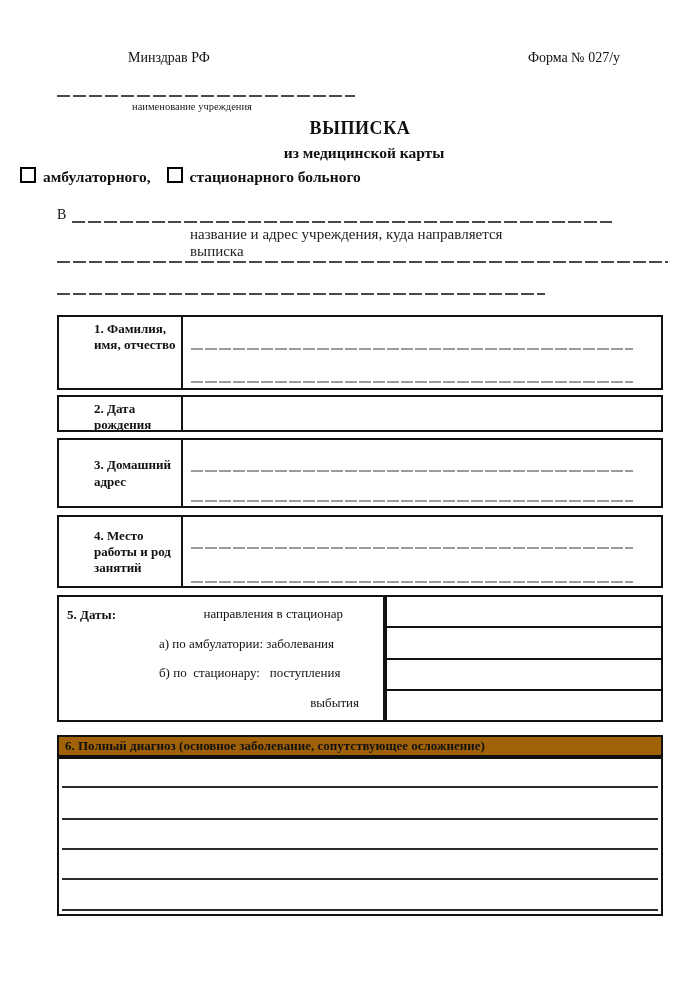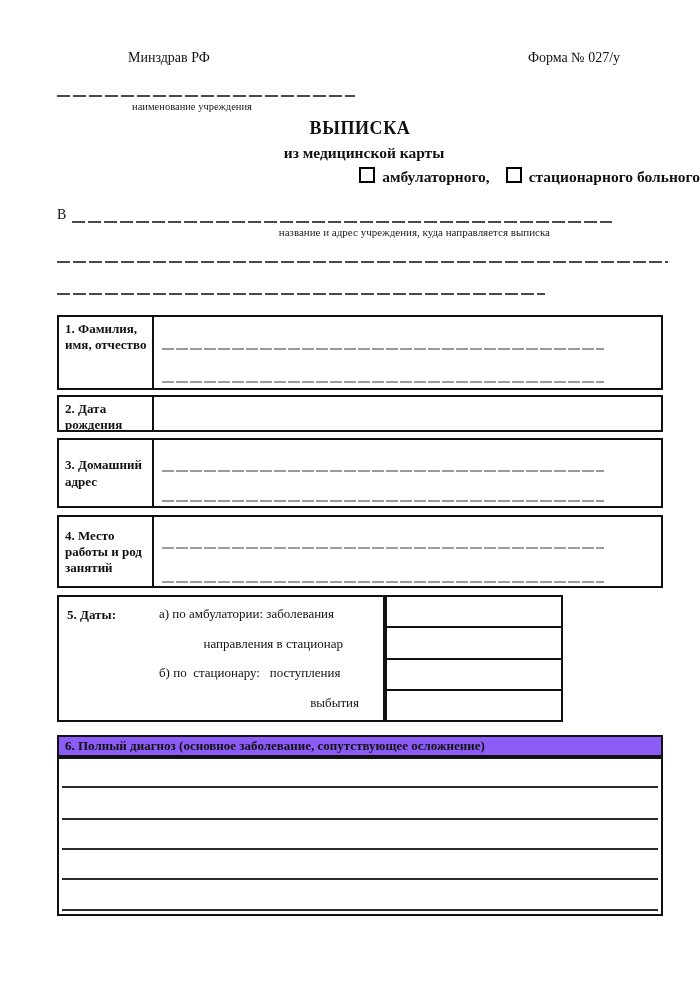--- a/index.html
+++ b/index.html
@@ -21,69 +21,69 @@
   .dash{position:absolute;height:2px;
     background:repeating-linear-gradient(90deg,var(--dashed-line) 0 13px,transparent 13px 16px);}
   .inst-line{left:57px;top:95px;width:298px;}
   .inst-caption{position:absolute;left:57px;top:101px;width:270px;text-align:center;
     font-size:10.5px;color:#222;}
   
   .title{position:absolute;left:20px;top:118px;width:680px;text-align:center;
     font-size:18px;font-weight:bold;letter-spacing:.6px;}
   .subtitle{position:absolute;left:24px;top:144px;width:680px;text-align:center;
     font-size:15.5px;font-weight:bold;}
-  .cbline{position:absolute;left:20px;top:167px;width:680px;text-align:right;
+  .cbline{position:absolute;left:20px;top:167px;width:680px;text-align:left;
     font-size:15.5px;font-weight:bold;}
   .cb{display:inline-block;width:12px;height:12px;border:2px solid #000;
     margin-right:7px;vertical-align:-1px;background:#fff;}
   .cb2{margin-left:12px;}
   
   .dest-prefix{position:absolute;left:57px;top:207px;font-size:14px;}
   .dest-line{left:72px;top:221px;width:540px;}
-  .dest-caption{position:absolute;left:190px;top:226px;width:360px;text-align:right;
-    font-size:11px;color:#222;}
+  .dest-caption{position:absolute;left:190px;top:226px;width:360px;text-align:left;
+    font-size:15px;color:#222;}
   .line2{left:57px;top:261px;width:611px;}
   .line3{left:57px;top:293px;width:488px;}
   
   .row{position:absolute;left:57px;width:606px;border:2px solid var(--ink);
-    box-sizing:border-box;display:flex;background:#fff;}
+    box-sizing:border-box;display:flex;background:#fff;padding-left:29px;}
   .cell-label{flex:0 0 95px;width:95px;border-right:2px solid var(--ink);
     box-sizing:border-box;padding:4px 2px 3px 6px;font-weight:bold;font-size:13px;
     line-height:1.25;}
   .vc{display:flex;align-items:center;}
   .vc .lbl-inner{display:block;}
   .cell-content{position:relative;flex:1;}
   .faint{position:absolute;left:8px;width:442px;height:1.5px;
     background:repeating-linear-gradient(90deg,var(--faint-line) 0 12px,transparent 12px 14px);}
   .row1{top:315px;height:75px;}
   .row1 .a{top:31px;}.row1 .b{top:64px;}
   .row2{top:395px;height:37px;gap:44px;}
   .row3{top:438px;height:70px;}
   .row3 .a{top:30px;}.row3 .b{top:60px;}
   .row4{top:515px;height:73px;}
   .row4 .a{top:30px;}.row4 .b{top:64px;}
   
-  .row5{position:absolute;left:57px;top:595px;width:506px;height:127px;display:flex;}
+  .row5{position:absolute;left:57px;top:595px;width:606px;height:127px;display:flex;}
   .r5left{position:relative;flex:0 0 328px;width:328px;border:2px solid var(--ink);
     box-sizing:border-box;background:#fff;}
   .r5label{position:absolute;left:8px;top:10px;font-weight:bold;font-size:13px;}
   .r5mid{position:absolute;left:100px;top:2px;bottom:2px;width:200px;
     display:flex;flex-direction:column;font-size:13px;}
   .r5line{flex:1;display:flex;align-items:center;white-space:pre;}
   .r5line.l{justify-content:flex-start;}
   .r5line.r{justify-content:flex-end;}
   .r5line.pad{padding-right:16px;}
   .r5cells{flex:1;border:2px solid var(--ink);box-sizing:border-box;
     display:flex;flex-direction:column;background:#fff;}
   .r5cell{flex:1;border-bottom:2px solid var(--ink);}
   .r5cell:last-child{border-bottom:none;}
   
   .row6head{position:absolute;left:57px;top:735px;width:606px;height:22px;
     border:2px solid var(--ink);box-sizing:border-box;font-weight:bold;font-size:13px;
-    padding:1px 4px 0 6px;background:#8b5cf6;}
+    padding:1px 4px 0 6px;background:#a16207;}
   .row6body{position:absolute;left:57px;top:757px;width:606px;height:159px;
     border:2px solid var(--ink);box-sizing:border-box;background:#fff;}
   .dline{position:absolute;left:3px;right:3px;height:1.6px;background:#2a2a2a;}
   .dl1{top:27px;}.dl2{top:59px;}.dl3{top:89px;}.dl4{top:119px;}.dl5{top:150px;}
 </style>
 </head>
 <body>
 
 <div class="page">
 
@@ -136,22 +136,22 @@
     <div class="cell-content">
       <div class="faint a"></div>
       <div class="faint b"></div>
     </div>
   </div>
 
   <div class="row5">
     <div class="r5left">
       <div class="r5label">5. Даты:</div>
       <div class="r5mid">
+        <div class="r5line r pad">направления в стационар</div>
         <div class="r5line l">а) по амбулатории: заболевания</div>
-        <div class="r5line r pad">направления в стационар</div>
         <div class="r5line l">б) по  стационару:   поступления</div>
         <div class="r5line r">выбытия</div>
       </div>
     </div>
     <div class="r5cells">
       <div class="r5cell"></div>
       <div class="r5cell"></div>
       <div class="r5cell"></div>
       <div class="r5cell"></div>
     </div>

